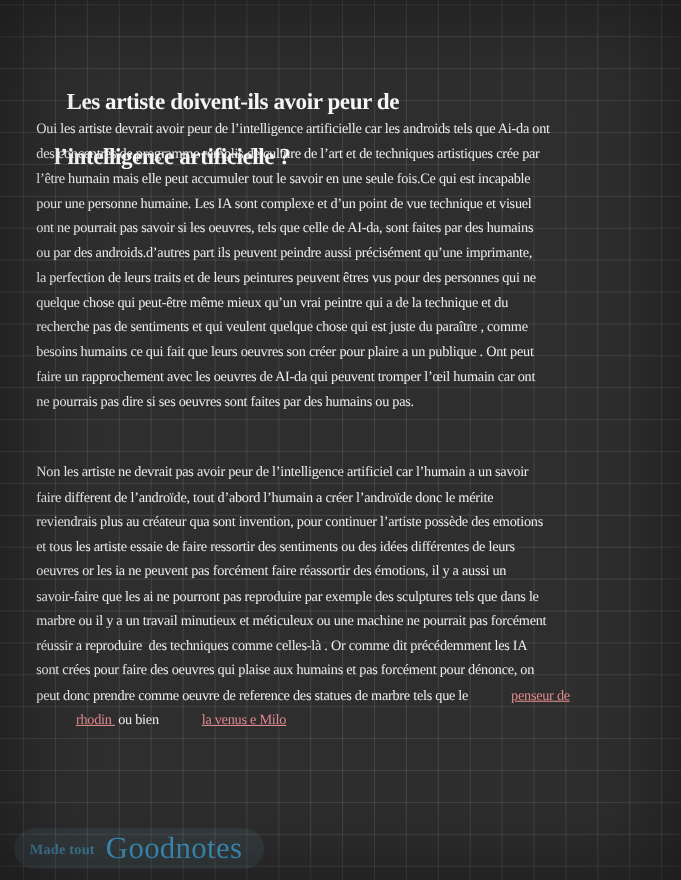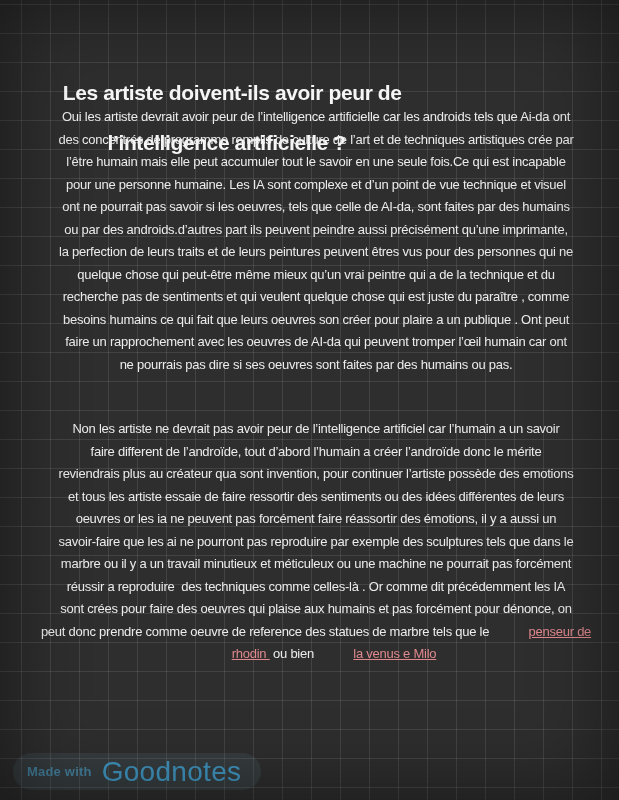--- a/index.html
+++ b/index.html
@@ -8,22 +8,21 @@
     width: 619px;
     height: 800px;
     margin: 0 auto;
     overflow: hidden;
     background-color: #2e2e2e;
     background-image:
       linear-gradient(to bottom, rgba(255,255,255,0.10) 1px, transparent 1px),
       linear-gradient(to right,  rgba(255,255,255,0.10) 1px, transparent 1px);
     background-size: 29px 29px;
     background-position: 21px 4px;
-    font-family: Liberation Sans, sans-serif;
-    text-align: center;
+    font-family: Liberation Serif, serif;
   }
   
   .page::after {
     content: "";
     position: absolute;
     inset: 0;
     pointer-events: none;
     box-shadow: inset 0 0 80px 6px rgba(0,0,0,0.45);
   }
   .title {
@@ -114,17 +113,17 @@
     <div class="line">oeuvres or les ia ne peuvent pas forcément faire réassortir des émotions, il y a aussi un</div>
     <div class="line">savoir-faire que les ai ne pourront pas reproduire par exemple des sculptures tels que dans le</div>
     <div class="line">marbre ou il y a un travail minutieux et méticuleux ou une machine ne pourrait pas forcément</div>
     <div class="line">réussir a reproduire  des techniques comme celles-là . Or comme dit précédemment les IA</div>
     <div class="line">sont crées pour faire des oeuvres qui plaise aux humains et pas forcément pour dénonce, on</div>
     <div class="line"><span>peut donc prendre comme oeuvre de reference des statues de marbre tels que le </span><a class="doc-link">penseur de</a></div>
     <div class="line"><a class="doc-link">rhodin </a><span> ou bien </span><a class="doc-link">la venus e Milo</a></div>
   </div>
 
   <div class="badge">
-    <span class="made-with">Made with</span>
+    <span class="made-with">Made tout</span>
     <span class="brand">Goodnotes</span>
   </div>
 
 </div>
 
 </body></html>

